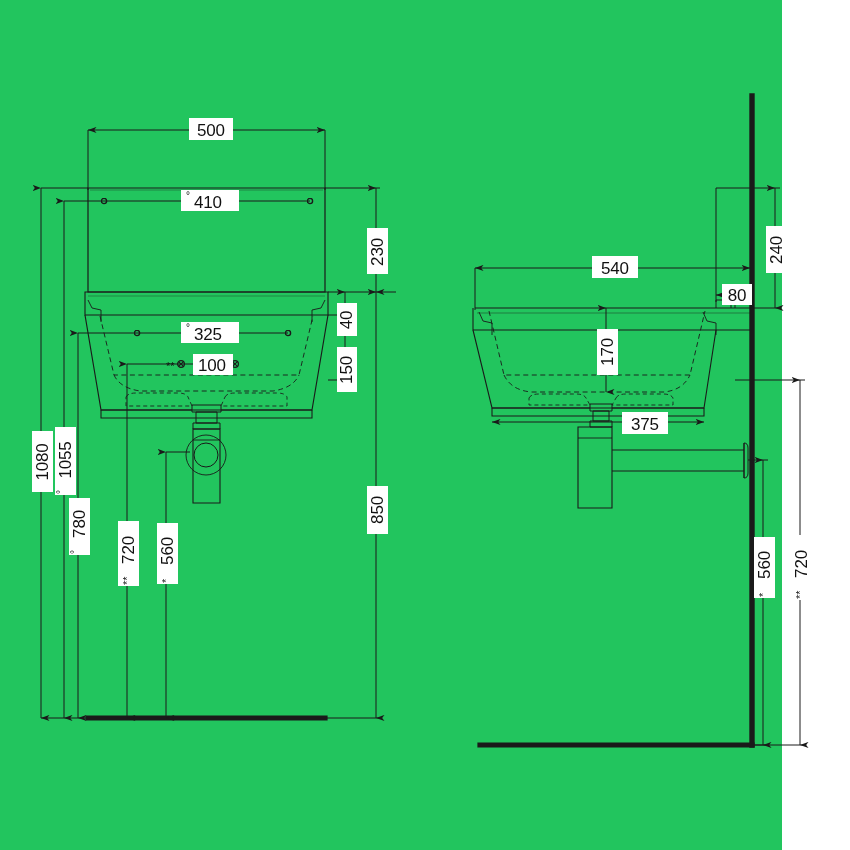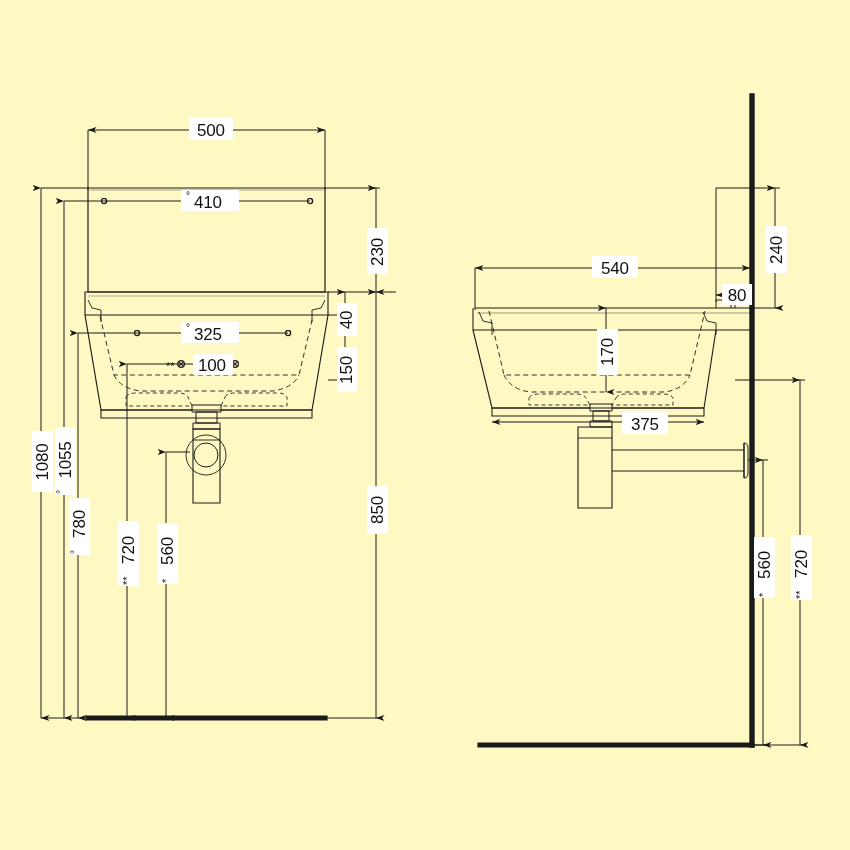--- a/index.html
+++ b/index.html
@@ -2,21 +2,21 @@
 <html><head>
 <meta charset="utf-8">
 <title>Washbasin Technical Drawing</title>
 <style>
   html,body{margin:0;padding:0;background:#ffffff;}
   body{
     width:850px;height:850px;overflow:hidden;
     font-family:"Liberation Sans", sans-serif;
     color:#1a1a1a;
   }
-  #drawing-root{position:relative;width:850px;height:850px;background:#fef9c3;}
+  #drawing-root{position:relative;width:782px;height:850px;background:#22c55e;}
   svg#tech-svg{display:block;width:850px;height:850px;}
   .dimtext{
     font-family:"Liberation Sans", sans-serif;
     font-size:17px;
     fill:#111111;
     letter-spacing:-0.2px;
   }
   .dimtext-sm{
     font-family:"Liberation Sans", sans-serif;
     font-size:11px;

